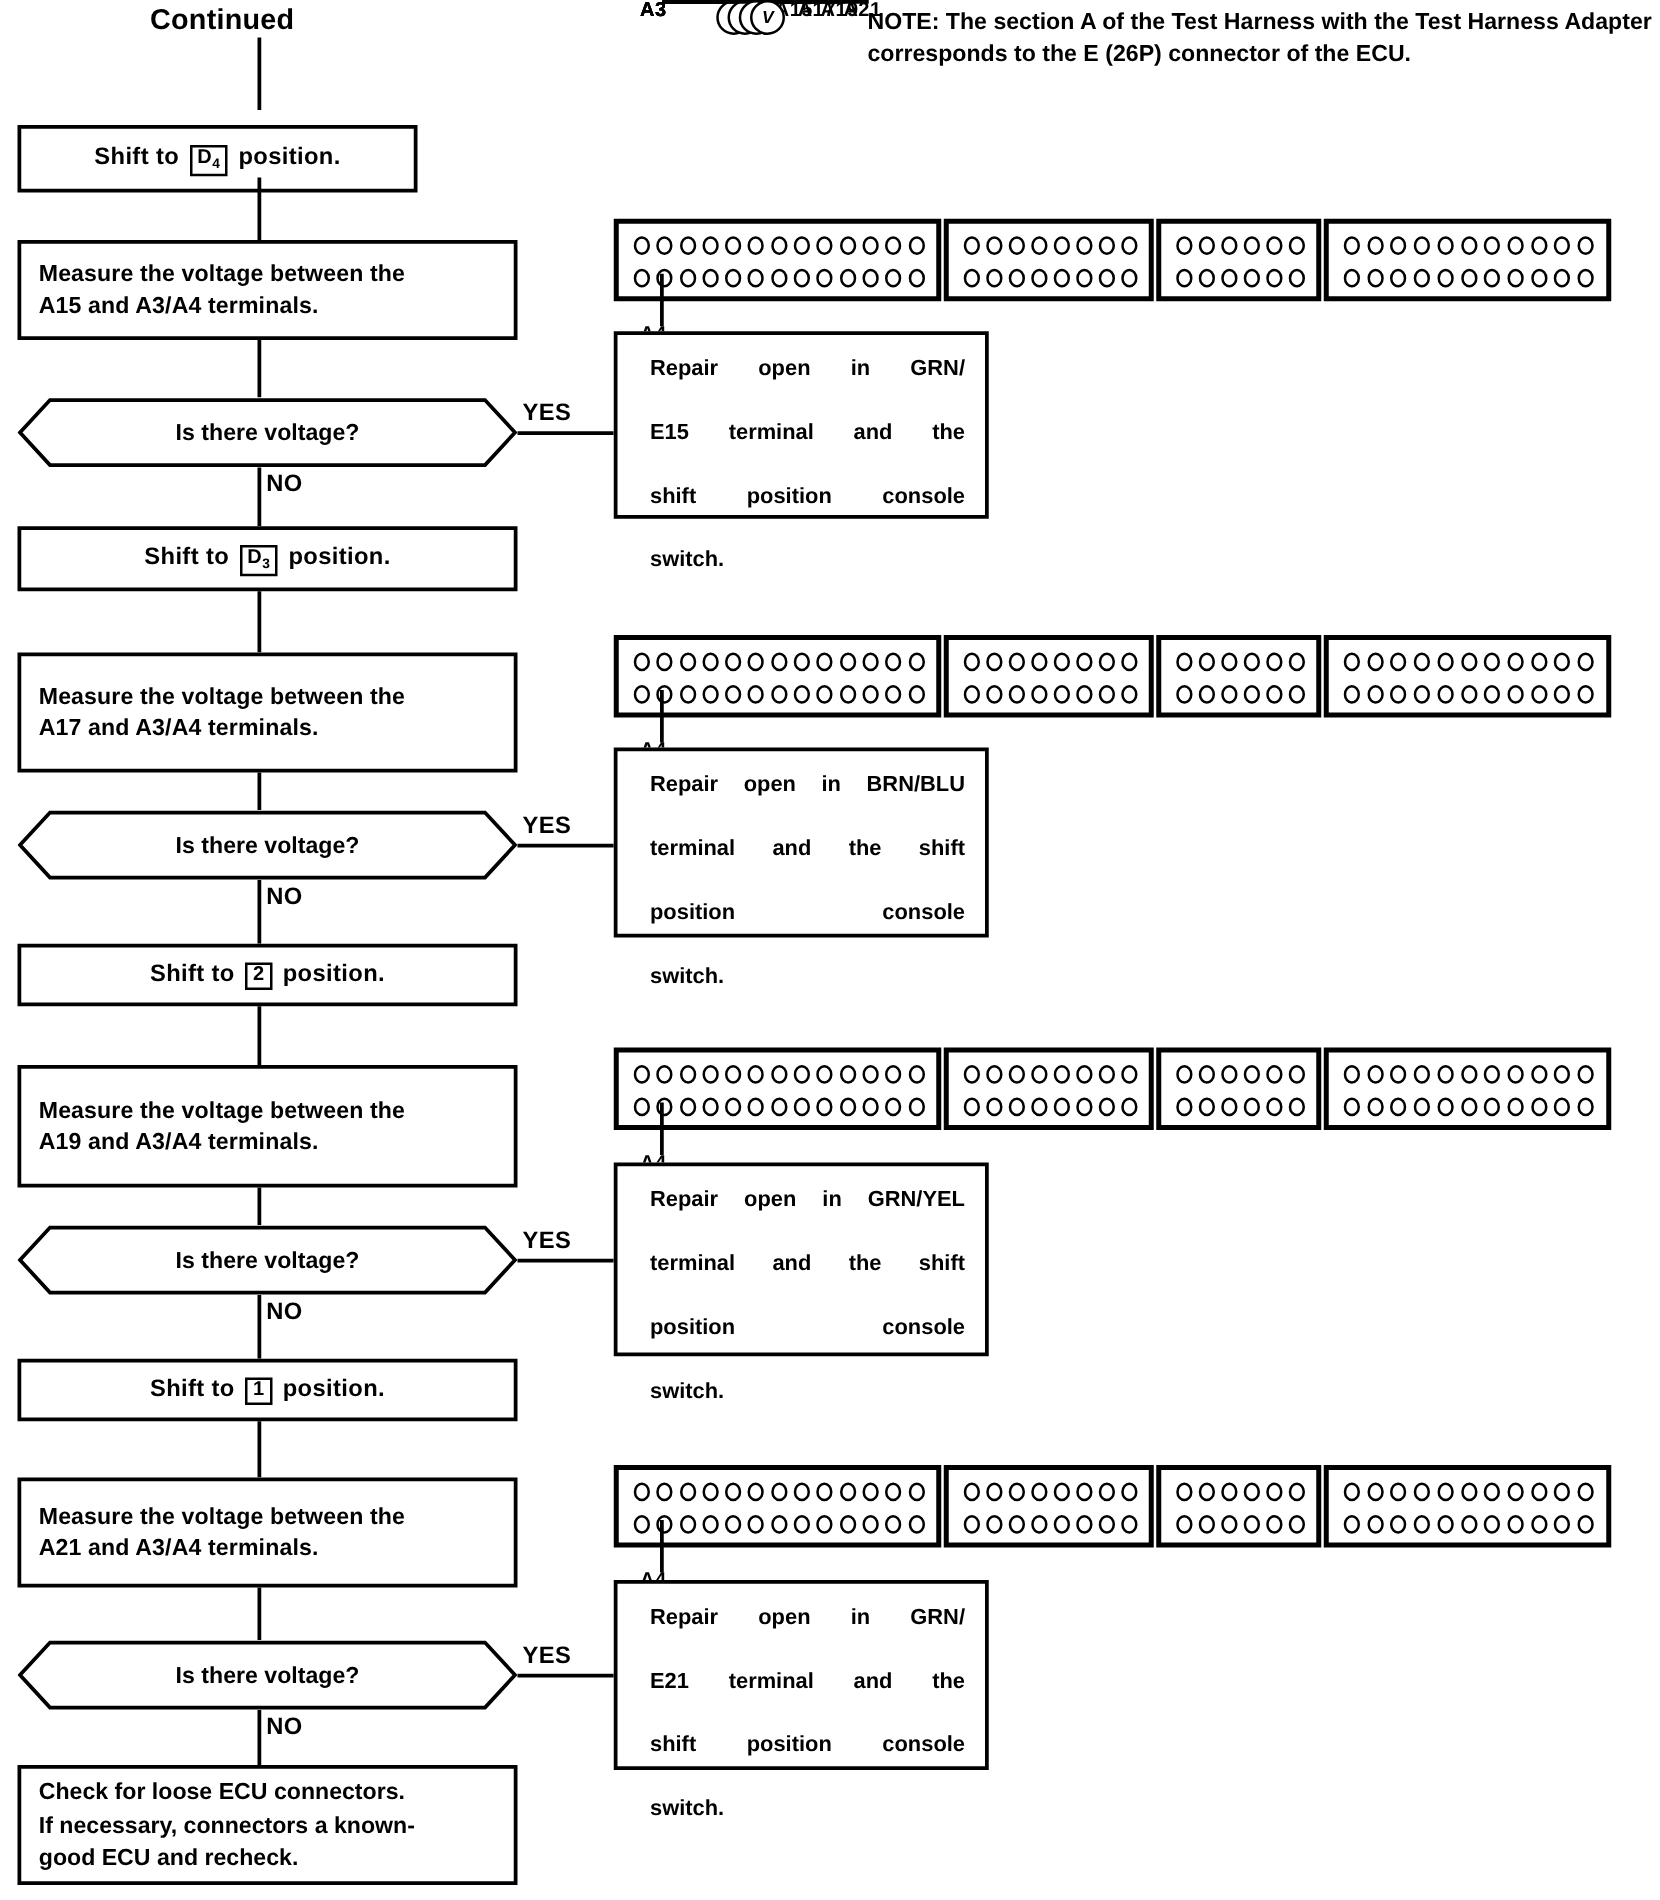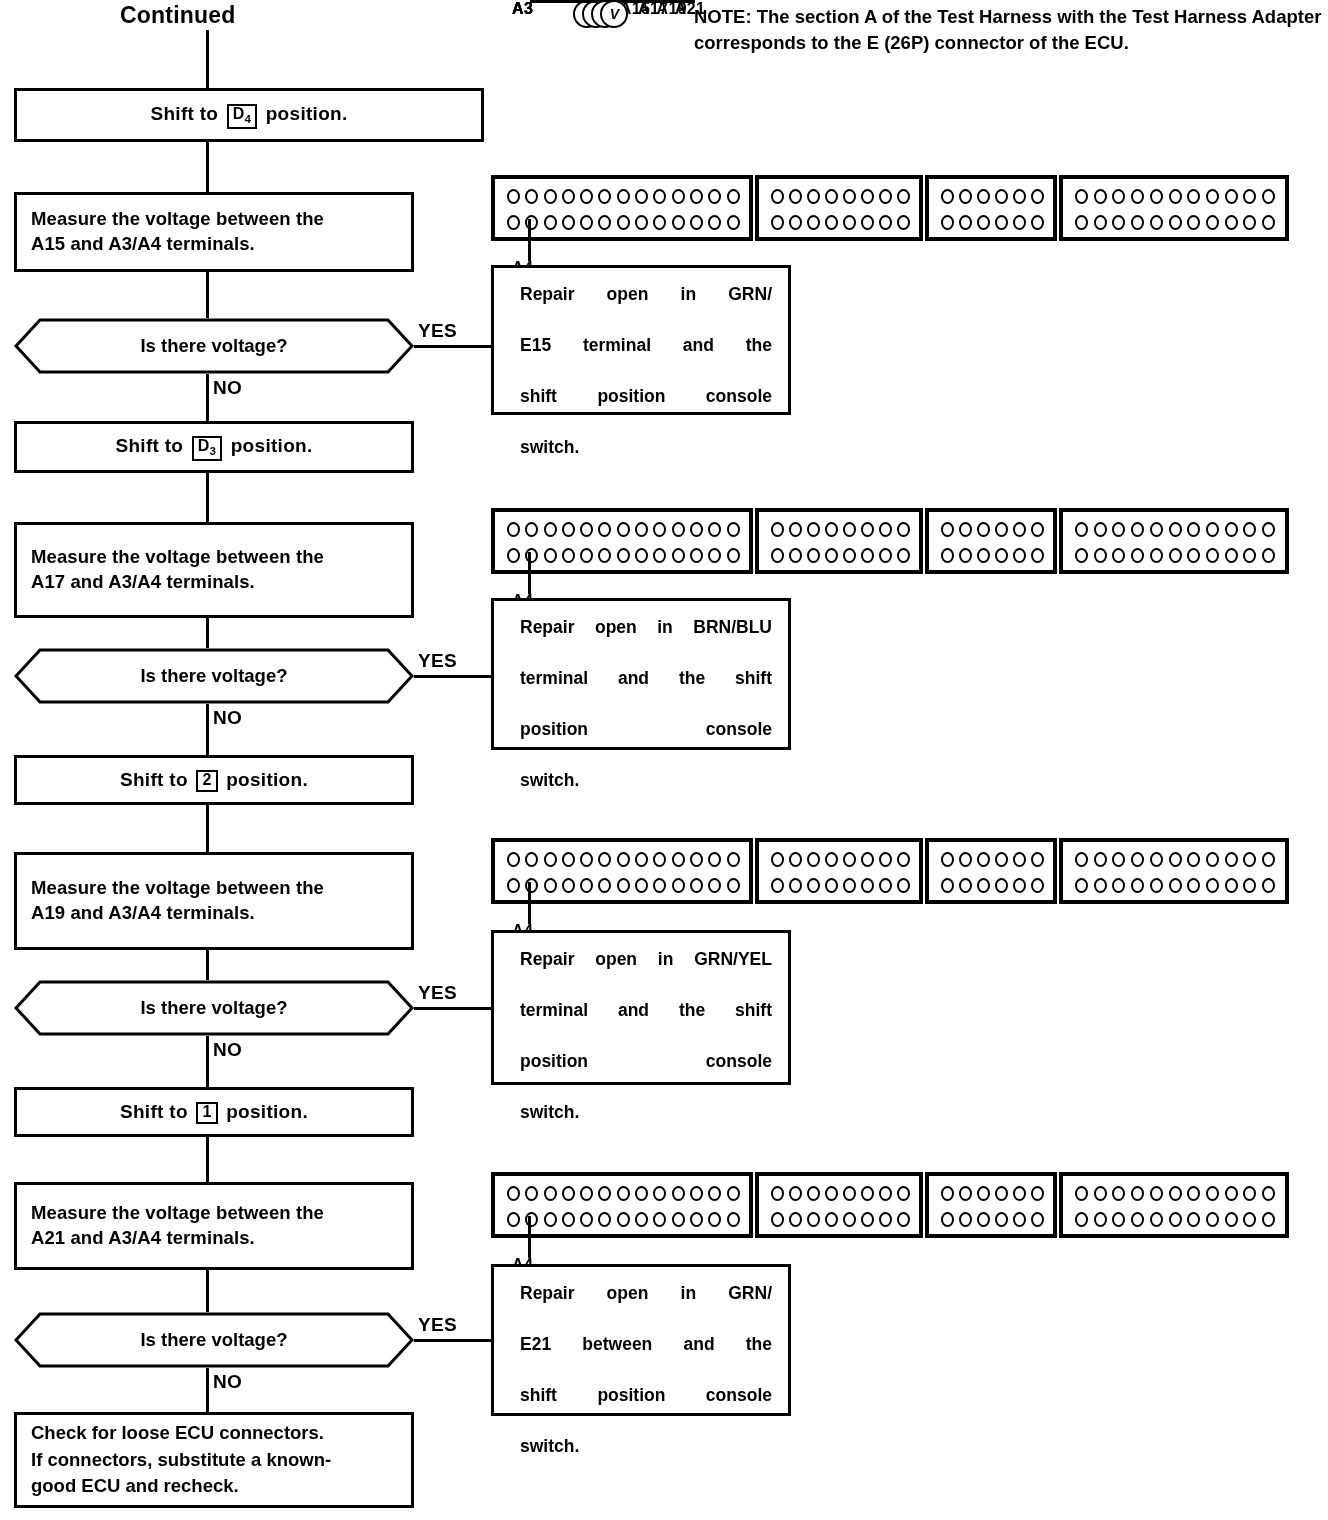--- a/index.html
+++ b/index.html
@@ -96,21 +96,21 @@
 </style>
 </head>
 <body>
 
 <div class="abs" id="continued-title">Continued</div>
 
 <div class="abs" id="note-block">NOTE:  The section A of the Test Harness with the Test Harness Adapter corresponds to the E (26P) connector of the ECU.</div>
 
 <div id="graphics-layer">
     <div class="abs vline" style="left:205.5px;top:30px;height:58px;"></div>
-    <div class="abs proc-box proc-center shift-box" style="left:14px;top:88px;width:470px;height:54px;">
+    <div class="abs proc-box proc-center shift-box" style="left:14px;top:100px;width:320px;height:54px;">
       <div class="inner">Shift to <span class="pos small">D<sub>4</sub></span> position.</div>
     </div>
     <div class="abs vline" style="left:205.5px;top:142px;height:50px;"></div>
     <div class="abs proc-box proc-left meas-box" style="left:14px;top:192px;width:400px;height:80px;">
       <div class="inner">
         <div>Measure the voltage between the</div>
         <div>A15 and A3/A4 terminals.</div>
       </div>
     </div>
     <div class="abs vline" style="left:205.5px;top:272px;height:46px;"></div>
@@ -660,24 +660,24 @@
     <div class="abs probe-label" style="left:674.7307692307693px;top:undefinedpx;">A21</div>
     <div class="abs probe-line" style="left:528.4615384615385px;top:NaNpx;height:NaNpx;"></div>
     <div class="abs probe-line" style="left:693.2307692307693px;top:NaNpx;height:NaNpx;"></div>
     <div class="abs hline" style="left:529.9615384615385px;top:NaNpx;width:70.38461538461536px;"></div>
     <div class="abs hline" style="left:624.3461538461538px;top:NaNpx;width:70.38461538461547px;"></div>
     <div class="meter" style="left:600.3461538461538px;top:undefinedpx;">
       <span>V</span>
     </div>
     <div class="abs repair-box" style="left:491px;top:1264px;width:300px;height:152px;">
       <div class="just">Repair  open  in  GRN/</div>
-      <div class="just">E21  between  and  the</div>
+      <div class="just">E21  terminal  and  the</div>
       <div class="just">shift  position  console</div>
       <div>switch.</div>
     </div>
     <div class="abs proc-box proc-left final-box" style="left:14px;top:1412px;width:400px;height:96px;">
       <div class="inner">
         <div>Check for loose ECU connectors.</div>
-        <div>If connectors, substitute a known-</div>
+        <div>If necessary, connectors a known-</div>
         <div>good ECU and recheck.</div>
       </div>
     </div>
   </div>
 
 </body></html>

